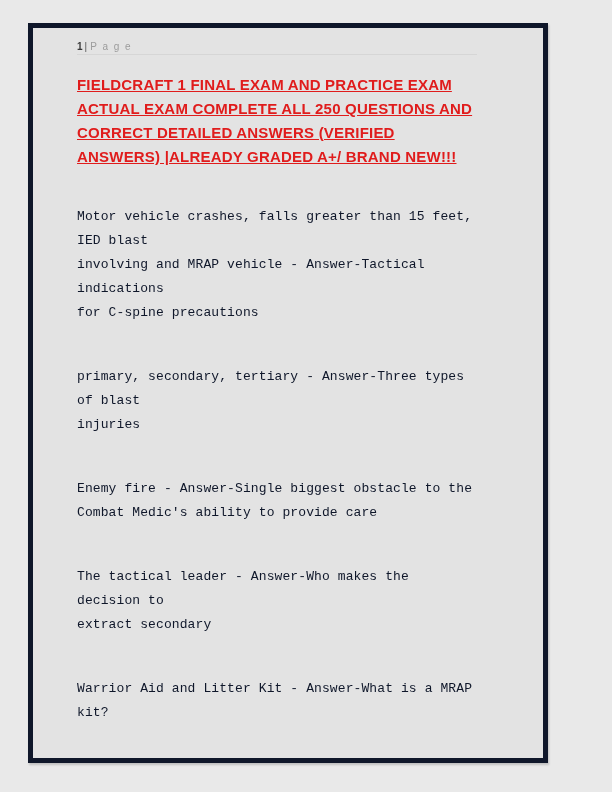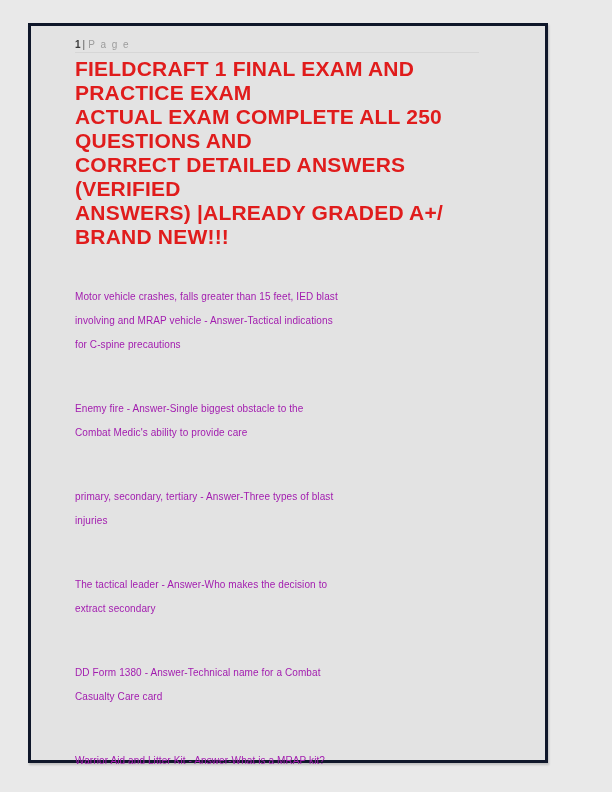--- a/index.html
+++ b/index.html
@@ -17,21 +17,21 @@
     height: 792px;
     background: #e9e9e9;
   }
   .page {
     position: absolute;
     left: 28px;
     top: 23px;
     width: 520px;
     height: 740px;
     background: #e3e3e3;
-    border: 3px solid #0f172a;
+    border: 5px solid #0f172a;
     box-shadow: 1px 2px 2px rgba(0,0,0,0.18);
     box-sizing: border-box;
     padding: 12px 66px 0 44px;
   }
   .page-header {
     font-size: 10px;
     line-height: 13px;
     padding-bottom: 1px;
     border-bottom: 1px solid #d6d6d6;
     color: #3f3f3f;
@@ -43,59 +43,59 @@
   }
   .page-header .sep {
     color: #555555;
     margin: 0 3px 0 2px;
   }
   .page-header .lbl {
     color: #9c9c9c;
     letter-spacing: 1.5px;
   }
   .exam-title {
-    margin: 4px 0 36px 0;
-    font-size: 21px;
+    margin: 18px 0 36px 0;
+    font-size: 15px;
     font-weight: bold;
     line-height: 24px;
     color: #e01c1c;
     white-space: pre-line;
     letter-spacing: 0.2px;
+    text-decoration: underline;
   }
   .qa {
     margin: 0 0 40px 0;
-    font-size: 10px;
+    font-size: 13px;
     line-height: 24px;
-    color: #a21caf;
+    color: #0f172a;
     white-space: pre-line;
     letter-spacing: 0.1px;
+    font-family: Liberation Mono, monospace;
   }
 </style>
 </head>
 <body>
 
 <div class="canvas">
   <div class="page">
 
     <div class="page-header">
       <span class="num">1</span><span class="sep">|</span><span class="lbl">P a g e</span>
     </div>
 
     <div class="exam-title">FIELDCRAFT 1 FINAL EXAM AND PRACTICE EXAM
 ACTUAL EXAM COMPLETE ALL 250 QUESTIONS AND
 CORRECT DETAILED ANSWERS (VERIFIED
 ANSWERS) |ALREADY GRADED A+/ BRAND NEW!!!</div>
 
     <p class="qa">Motor vehicle crashes, falls greater than 15 feet, IED blast
 involving and MRAP vehicle - Answer-Tactical indications
 for C-spine precautions</p>
+    <p class="qa">primary, secondary, tertiary - Answer-Three types of blast
+injuries</p>
     <p class="qa">Enemy fire - Answer-Single biggest obstacle to the
 Combat Medic's ability to provide care</p>
-    <p class="qa">primary, secondary, tertiary - Answer-Three types of blast
-injuries</p>
     <p class="qa">The tactical leader - Answer-Who makes the decision to
 extract secondary</p>
-    <p class="qa">DD Form 1380 - Answer-Technical name for a Combat
-Casualty Care card</p>
     <p class="qa">Warrior Aid and Litter Kit - Answer-What is a MRAP kit?</p>
 
   </div>
 </div>
 
 </body></html>

